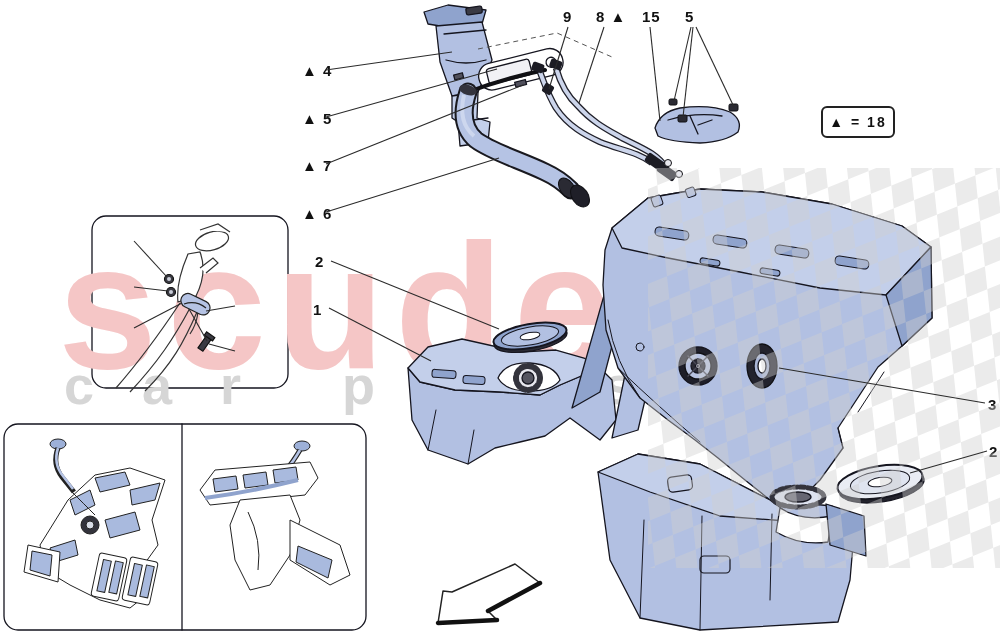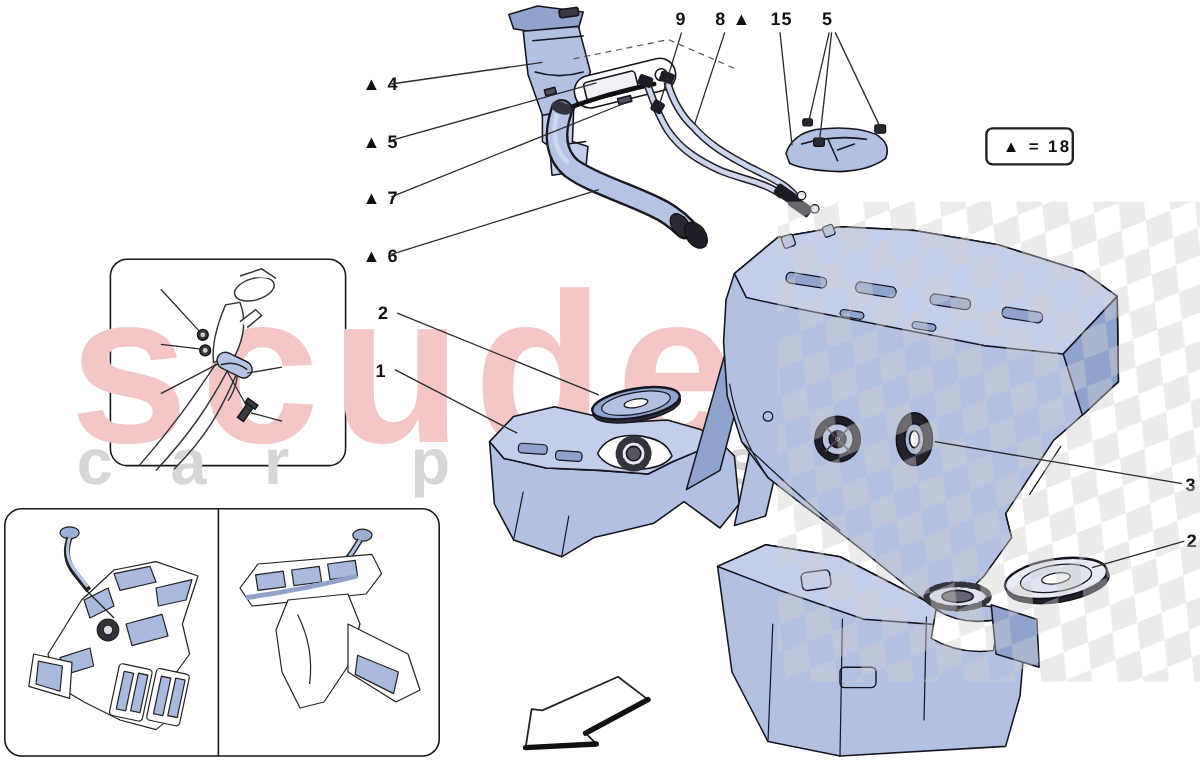--- a/index.html
+++ b/index.html
@@ -9,21 +9,21 @@
   }
   html,body{margin:0;padding:0;background:#fff;}
   #stage{position:relative;width:1000px;height:635px;background:#ffffff;overflow:hidden;
          font-family:"Liberation Sans",sans-serif;}
   #stage svg{position:absolute;left:0;top:0;}
   .layer0{z-index:1;} .wm{z-index:2;} .layer2{z-index:3;} .labels{z-index:4;}
   .callout{position:absolute;font-weight:bold;font-size:15px;color:var(--label-color);
            white-space:nowrap;line-height:1.1;letter-spacing:1px;}
   .callout.onborder{background:#fff;padding:0 7px;}
   .legendbox{position:absolute;left:821px;top:106px;width:70px;height:28px;border:2px solid #222;
-             border-radius:6px;background:#fff;display:flex;align-items:center;justify-content:flex-end;
+             border-radius:6px;background:#fff;display:flex;align-items:center;justify-content:center;
              font-weight:bold;font-size:14px;color:#111;letter-spacing:2px;}
   .wm{position:absolute;pointer-events:none;}
   .wm-brand{left:58px;top:218px;font-size:178px;font-weight:bold;line-height:1;
             color:var(--wm-red);letter-spacing:10px;white-space:nowrap;}
   .wm-tag{font-size:54px;font-weight:bold;color:var(--wm-gray);line-height:1;white-space:nowrap;}
   .wm-tag.l{left:64px;top:358px;letter-spacing:48px;}
   .wm-tag.r{left:342px;top:358px;letter-spacing:40px;}
   .ln{stroke:var(--outline);stroke-width:1.3;stroke-linejoin:round;stroke-linecap:round;}
   .ld{stroke:#2b2b2b;stroke-width:1.1;fill:none;}
   .tf{fill:var(--tank-fill);} .tl{fill:var(--tank-light);} .td{fill:var(--tank-shade);}

